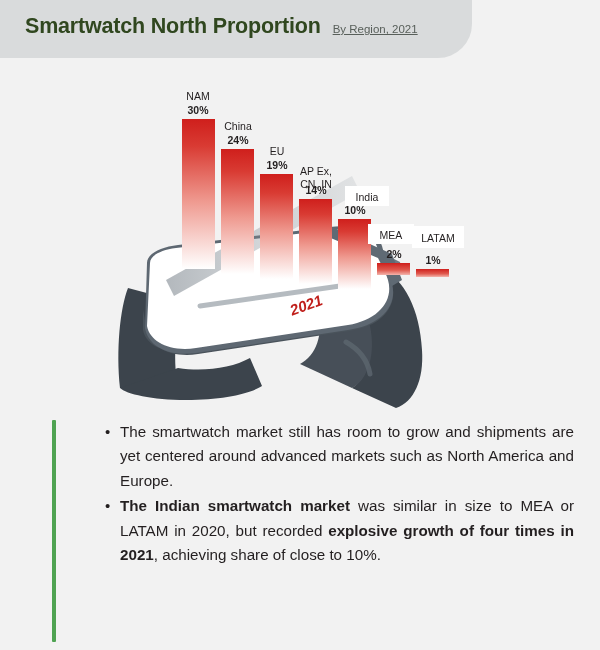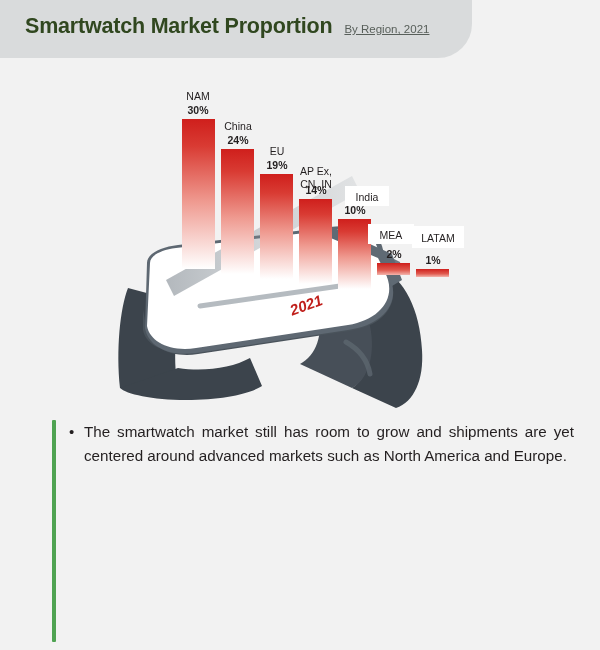--- a/index.html
+++ b/index.html
@@ -51,34 +51,35 @@
   .bullets{
     margin:0;padding:0 14px 0 28px;list-style:none;
     flex:1 1 auto;
   }
   .bullets li{
     position:relative;
     font-size:15.2px;line-height:24.4px;color:#231f20;
     text-align:justify;
     margin-bottom:1px;
     font-family:"Liberation Sans", sans-serif;
+    margin-left:36px;
   }
   .bullets li::before{
     content:"\2022";
     position:absolute;left:-15px;top:0;
     font-size:15px;color:#231f20;
   }
   .bullets b{font-weight:bold;}
 </style>
 </head>
 <body>
 
 <div class="header-band" style="background: rgb(217, 219, 220);">
   <div class="header-inner">
-    <div class="header-title" style="color: rgb(48, 71, 31);">Smartwatch Market Proportion</div>
+    <div class="header-title" style="color: rgb(48, 71, 31);">Smartwatch North Proportion</div>
     <div class="header-sub">By Region, 2021</div>
   </div>
 </div>
 
 <div class="figure">
 <svg width="600" height="360" viewBox="0 0 600 360" xmlns="http://www.w3.org/2000/svg">
   <defs>
     <linearGradient id="barGrad" x1="0" y1="0" x2="0" y2="1">
       <stop offset="0%" stop-color="#cf1f1c"></stop>
       <stop offset="18%" stop-color="#d93b33"></stop>
@@ -188,14 +189,15 @@
   </g>
 
   <text x="308" y="252" transform="rotate(-20 308 252)" text-anchor="middle" font-family="Liberation Sans, sans-serif" font-size="15" font-weight="bold" font-style="italic" fill="#c0201c">2021</text>
 </svg>
 </div>
 
 <div class="bullets-wrap">
   <div class="green-rule" style="background: rgb(79, 163, 82);"></div>
   <ul class="bullets" id="bullet-list">
       <li><span>The smartwatch market still has room to grow and shipments are yet centered around advanced markets such as North America and Europe.</span></li>
+      <li><b>The Indian smartwatch market</b><span> was similar in size to MEA or LATAM in 2020, but recorded </span><b>explosive growth of four times in 2021</b><span>, achieving share of close to 10%.</span></li>
     </ul>
 </div>
 
 </body></html>

